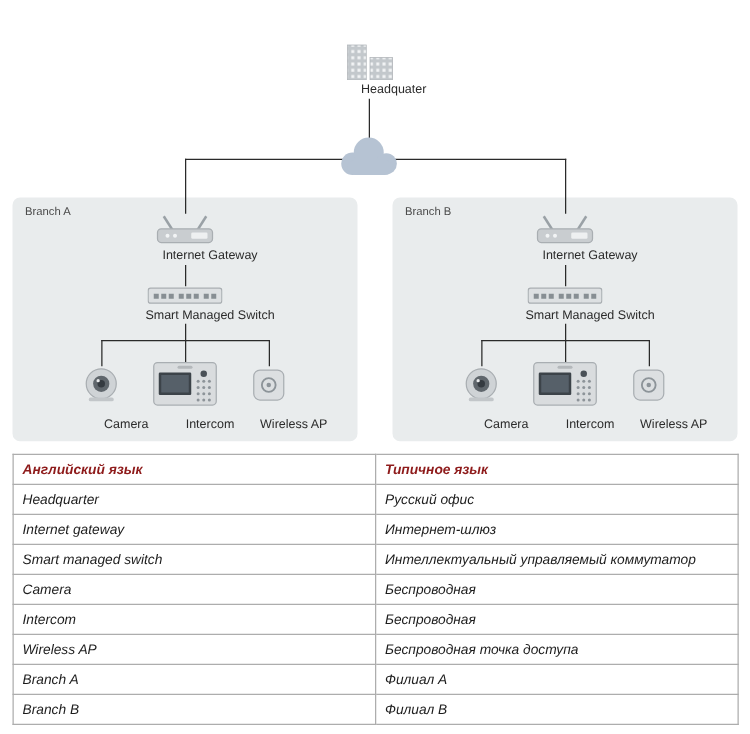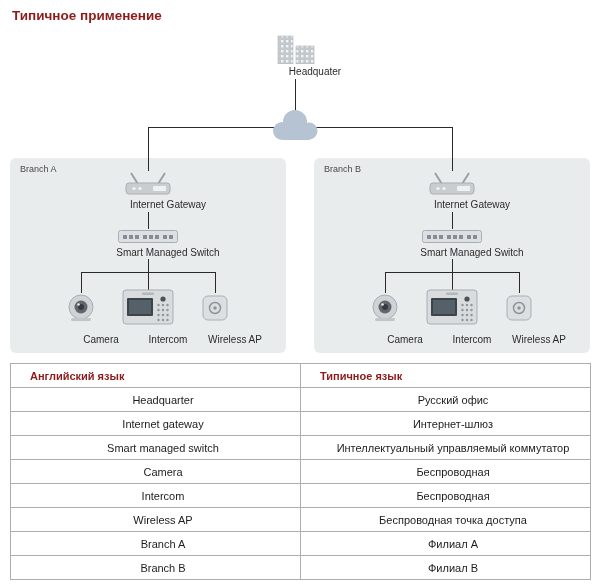--- a/index.html
+++ b/index.html
@@ -14,30 +14,29 @@
 
   .line { position:absolute; background:#2a2a2a; }
   .line.h { height:1px; }
   .line.v { width:1px; }
 
   .lbl { position:absolute; transform:translateX(-50%); font-size:10px; color:#2b2b2b; white-space:nowrap;padding-left:40px; }
   .icon { position:absolute; line-height:0; }
 
   .tablewrap { position:absolute; left:10px; top:363px; width:581px; }
   table { border-collapse:collapse; width:100%; table-layout:fixed; }
-  th, td { border:1px solid #adadad; height:24px; padding:0 4px 0 19px; font-size:11px; text-align:left; vertical-align:middle; overflow:hidden; white-space:nowrap; }
+  th, td { border:1px solid #adadad; height:24px; padding:0 4px 0 7px; font-size:11px; text-align:left; vertical-align:middle; overflow:hidden; white-space:nowrap;font-style:italic; }
   th { color:#8e1b1b; font-weight:bold; background:#fff; }
-  td { color:#1c1c1c; background:#fff;text-align:center; }
+  td { color:#1c1c1c; background:#fff; }
 </style>
 </head>
 <body>
 
 <div class="page">
 
-  <div class="title">Типичное применение</div>
 
   <div class="panel" style="left:10px;top:158px;width:276px;height:195px;"></div>
   <div class="panel" style="left:314px;top:158px;width:276px;height:195px;"></div>
 
   <div class="branch-label" style="left:20px;top:164px;">Branch A</div>
   <div class="branch-label" style="left:324px;top:164px;">Branch B</div>
 
   <div class="line v" style="left:295px;top:79px;height:32px;"></div>
   <div class="line h" style="left:148px;top:127px;width:305px;"></div>
   <div class="line v" style="left:148px;top:127px;height:44px;"></div>

